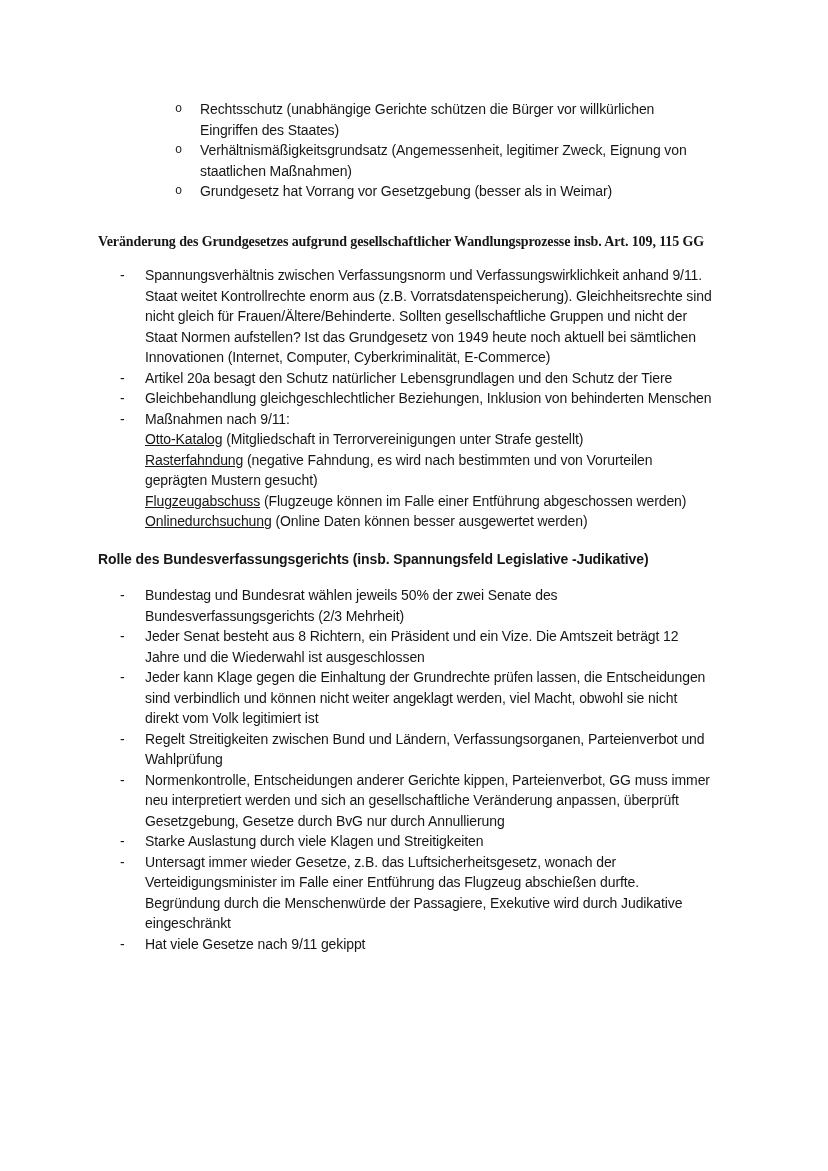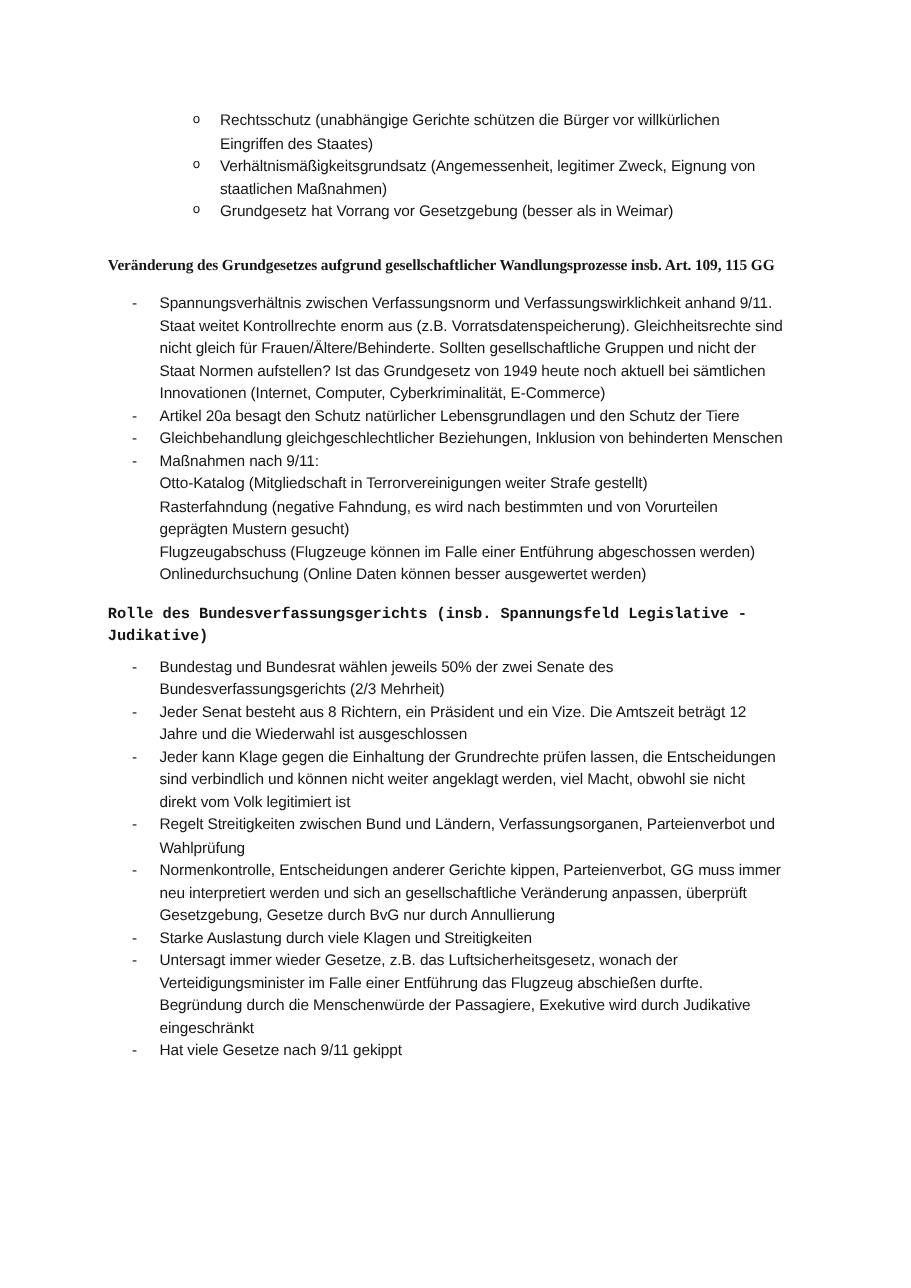--- a/index.html
+++ b/index.html
@@ -33,24 +33,24 @@
     user-select: none;
   }
   .circle-list .item { margin-left: 77px; }
   .circle-list .marker {
     font-family: "Liberation Mono", monospace;
     font-size: 12px;
     line-height: 20.5px;
   }
   .dash-list .item { margin-left: 22px; }
   .item-body { flex: 1; min-width: 0; }
-  .u { }
+  .u { text-decoration: underline; }
   
   .block-1 { margin-top: 30px; margin-bottom: 13px; font-family: Liberation Serif, serif; }
-  .block-3 { margin-top: 17px; margin-bottom: 6px; font-family: Liberation Mono, monospace; }
+  .block-3 { margin-top: 17px; margin-bottom: 16px; }
 </style>
 </head>
 <body>
 
 <div class="page">
   <div class="doc">
       <div class="list circle-list block-0">
         <div class="item">
           <span class="marker">o</span>
           <div class="item-body">
@@ -87,21 +87,21 @@
         <div class="item">
           <span class="marker">-</span>
           <div class="item-body">
             <div><span>Gleichbehandlung gleichgeschlechtlicher Beziehungen, Inklusion von behinderten Menschen</span></div>
           </div>
         </div>
         <div class="item">
           <span class="marker">-</span>
           <div class="item-body">
             <div><span>Maßnahmen nach 9/11:</span></div>
-            <div><span class="u">Otto-Katalog</span><span> (Mitgliedschaft in Terrorvereinigungen weiter Strafe gestellt)</span></div>
+            <div><span class="u">Otto-Katalog</span><span> (Mitgliedschaft in Terrorvereinigungen unter Strafe gestellt)</span></div>
             <div><span class="u">Rasterfahndung</span><span> (negative Fahndung, es wird nach bestimmten und von Vorurteilen geprägten Mustern gesucht)</span></div>
             <div><span class="u">Flugzeugabschuss</span><span> (Flugzeuge können im Falle einer Entführung abgeschossen werden)</span></div>
             <div><span class="u">Onlinedurchsuchung</span><span> (Online Daten können besser ausgewertet werden)</span></div>
           </div>
         </div>
       </div>
       <div class="heading block-3">Rolle des Bundesverfassungsgerichts (insb. Spannungsfeld Legislative -Judikative)</div>
       <div class="list dash-list block-4">
         <div class="item">
           <span class="marker">-</span>

